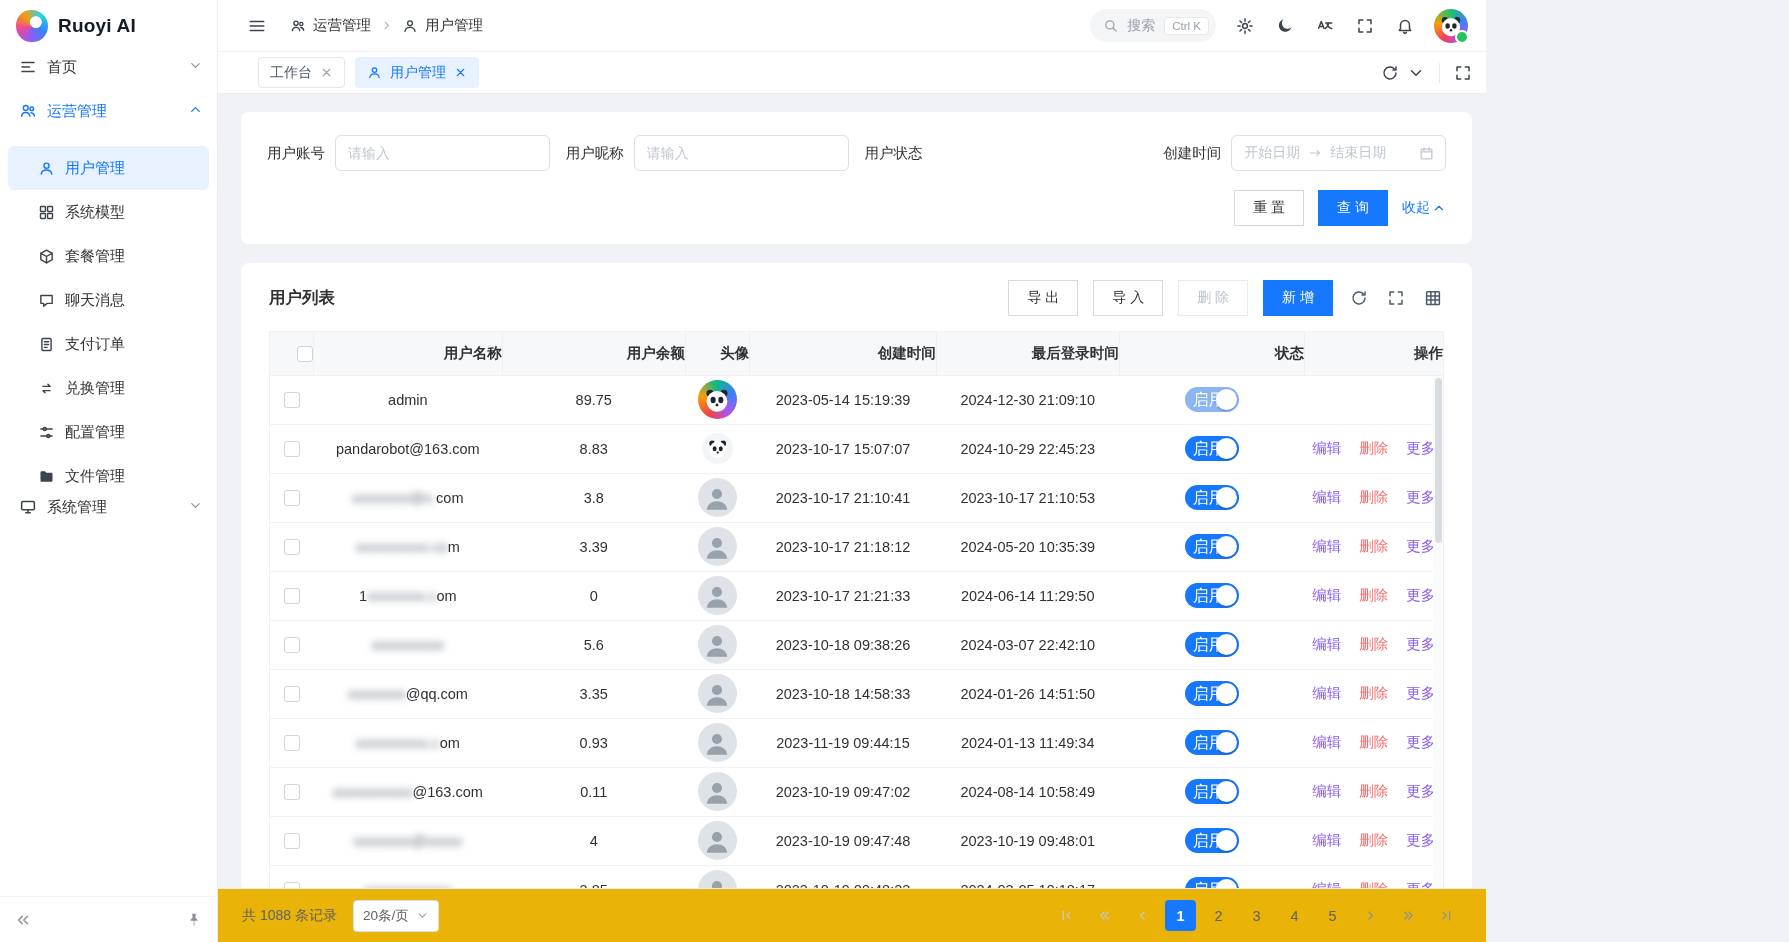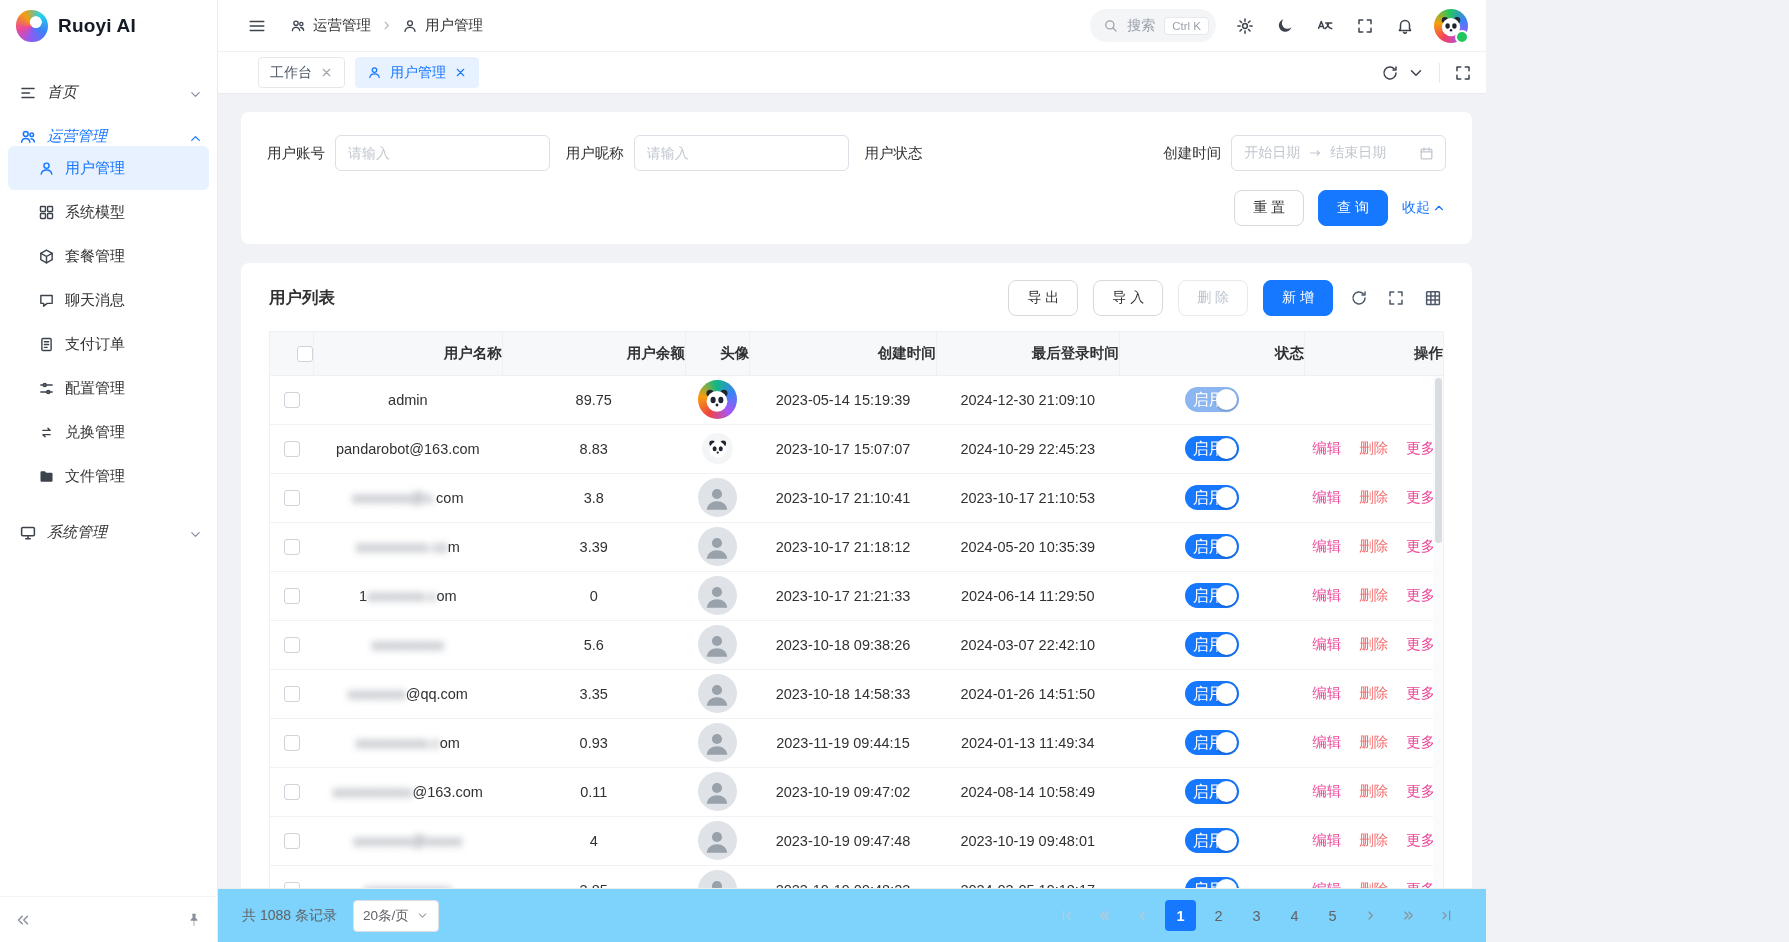--- a/index.html
+++ b/index.html
@@ -13,21 +13,21 @@
 
   
   .sidebar { width:218px; background:#fff; border-right:1px solid #e9ebef; display:flex; flex-direction:column; flex:none; }
   .logo-row { height:52px; display:flex; align-items:center; gap:10px; padding:0 16px; flex:none; }
   .logo-mark { width:32px; height:32px; border-radius:48% 52% 50% 50%; flex:none;
     background:
       radial-gradient(circle at 62% 38%, #ffffff 0 20%, rgba(255,255,255,0) 22%),
       conic-gradient(from 40deg, #22d3ee, #3b82f6, #8b5cf6, #ec4899, #f59e0b, #22d3ee); }
   .logo-text { font-size:19px; font-weight:700; color:#151b26; letter-spacing:.2px; }
   .menu { flex:1; overflow:hidden; padding-top:6px; }
-  .menu-item { height:44px; display:flex; align-items:flex-end; gap:10px; padding:0 14px 0 19px; font-size:15px; color:#333; cursor:pointer;font-style:italic; }
+  .menu-item { height:44px; display:flex; align-items:flex-start; gap:10px; padding:0 14px 0 19px; font-size:15px; color:#333; cursor:pointer; }
   .menu-item .ico { color:#3d434d; font-size:18px; }
   .menu-item .chev { margin-left:auto; color:#8a919c; font-size:15px; }
   .menu-item.trail { color:#1677ff; }
   .menu-item.trail .ico, .menu-item.trail .chev { color:#1677ff; }
   .submenu-item { height:44px; display:flex; align-items:center; gap:10px; margin:0 8px; padding:0 10px 0 30px; border-radius:6px; font-size:15px; color:#333; cursor:pointer; }
   .submenu-item .ico { color:#3d434d; font-size:17px; }
   .submenu-item.active { background:#e8f1ff; color:#1677ff; }
   .submenu-item.active .ico { color:#1677ff; }
   .sidebar-foot { height:46px; border-top:1px solid #f2f3f5; display:flex; align-items:center; justify-content:space-between; padding:0 14px; color:#8a919c; flex:none; }
   .foot-btn { background:none; border:none; color:#8a919c; cursor:pointer; display:inline-flex; font-size:17px; }
@@ -70,21 +70,21 @@
   .filter-card { background:#fff; border-radius:8px; padding:23px 26px 18px; flex:none; }
   .filter-row { display:flex; gap:16px; }
   .field { display:flex; align-items:center; gap:10px; flex:1; min-width:0; }
   .field > label { font-size:14.5px; color:#333; white-space:nowrap; }
   .input { flex:1; min-width:0; height:36px; border:1px solid #dcdfe6; border-radius:6px; padding:0 12px; font-size:14px; color:#333; outline:none; font-family:inherit; background:#fff; }
   .input::placeholder { color:#c2c7cf; }
   .fake-input { flex:1; min-width:0; height:36px; border:1px solid #dcdfe6; border-radius:6px; display:flex; align-items:center; gap:8px; padding:0 11px 0 12px; color:#c2c7cf; font-size:14px; background:#fff; cursor:pointer; }
   .fake-input .tail { margin-left:auto; color:#c2c7cf; font-size:15px; }
   .daterange .arr { color:#c2c7cf; font-size:14px; }
   .filter-actions { display:flex; justify-content:flex-end; align-items:center; gap:14px; margin-top:19px; }
-  .btn { height:36px; padding:0 18px; border-radius:8px; border:1px solid #d9d9d9; background:#fff; color:#333; font-size:14px; cursor:pointer; font-family:inherit; white-space:nowrap; }
+  .btn { height:36px; padding:0 18px; border-radius:0; border:1px solid #d9d9d9; background:#fff; color:#333; font-size:14px; cursor:pointer; font-family:inherit; white-space:nowrap; }
   .btn.primary { background:#1677ff; border-color:#1677ff; color:#fff; }
   .btn.disabled { color:#bdc3cd; border-color:#e8eaef; cursor:not-allowed; }
   .collapse-link { color:#1677ff; font-size:14px; display:inline-flex; align-items:center; gap:2px; cursor:pointer; }
   .collapse-link .ico { font-size:14px; }
 
   
   .table-card { background:#fff; border-radius:8px 8px 0 0; margin-top:19px; padding:17px 28px 0; flex:1; display:flex; flex-direction:column; min-height:0; overflow:hidden; }
   .table-head { display:flex; align-items:center; flex:none; }
   .table-title { font-size:16.5px; font-weight:700; color:#303133; }
   .table-toolbar { margin-left:auto; display:flex; align-items:center; gap:15px; }
@@ -98,27 +98,27 @@
   .masked { filter:blur(3.5px); color:#6b7280; }
   .avatar { display:inline-flex; width:39px; height:39px; border-radius:50%; align-items:center; justify-content:center; vertical-align:middle; overflow:hidden; }
   .avatar svg { width:82%; height:82%; }
   .avatar-panda-color { background:conic-gradient(from 210deg,#ef4444,#f59e0b,#10b981,#3b82f6,#a855f7,#ef4444); }
   .avatar-panda-mono { background:#f4f5f6; width:31px; height:31px; }
   .avatar-person { background:#dfe3e8; }
   .toggle { display:inline-flex; align-items:center; width:54px; height:25px; border-radius:13px; background:#1677ff; position:relative; padding-left:8px; cursor:pointer; vertical-align:middle; }
   .toggle .toggle-label { color:#fff; font-size:16px; line-height:1; }
   .toggle .knob { position:absolute; right:2px; top:2px; width:21px; height:21px; background:#fff; border-radius:50%; box-shadow:0 1px 3px rgba(0,0,0,.25); }
   .toggle.muted { background:#8cb6f2; }
-  .cell-actions a { color:#ec4899; margin:0 7px; cursor:pointer; text-decoration:none; font-size:14.5px; }
+  .cell-actions a { color:#8b5cf6; margin:0 7px; cursor:pointer; text-decoration:none; font-size:14.5px; }
   .cell-actions a.danger { color:#f56c6c; }
   .vtrack { position:absolute; top:44px; right:0; bottom:0; width:10px; background:#fafbfc; }
   .vthumb { position:absolute; top:46px; right:1px; width:7px; height:165px; border-radius:4px; background:#d9dce1; }
 
   
-  .pagerbar { height:54px; background:#7dd3fc; border-top:1px solid #ececee; display:flex; align-items:center; padding:0 24px; font-size:14px; color:#606266; flex:none; }
+  .pagerbar { height:54px; background:#eab308; border-top:1px solid #ececee; display:flex; align-items:center; padding:0 24px; font-size:14px; color:#606266; flex:none; }
   .pg-total { margin-right:16px; }
   .size-select { height:32px; border:1px solid #dcdfe6; border-radius:4px; display:inline-flex; align-items:center; gap:7px; padding:0 9px; color:#606266; font-size:13.5px; cursor:pointer; background:#fff; }
   .size-select .ico { font-size:13px; color:#9aa1ab; }
   .pager-right { margin-left:auto; display:flex; align-items:center; gap:7px; }
   .pg-btn { min-width:31px; height:31px; border:none; background:transparent; border-radius:4px; display:inline-flex; align-items:center; justify-content:center; color:#606266; font-size:14.5px; cursor:pointer; font-family:inherit; }
   .pg-btn .ico { font-size:15px; }
   .pg-btn.nav { color:#8b9199; }
   .pg-btn.dis { color:#c3c8cf; }
   .pg-btn.current { background:#1677ff; color:#fff; font-weight:700; }
 </style>
@@ -205,34 +205,34 @@
               <svg viewBox="0 0 24 24" fill="none" stroke="currentColor" stroke-width="2" stroke-linecap="round" stroke-linejoin="round">
                 <rect x="5.5" y="3.5" width="13" height="17" rx="1.5"></rect>
                 <path d="M9 8h6M9 12h6M9 16h4"></path>
               </svg>
             </span>
           <span>支付订单</span>
         </div>
         <div class="submenu-item">
           <span class="ico">
               <svg viewBox="0 0 24 24" fill="none" stroke="currentColor" stroke-width="2" stroke-linecap="round" stroke-linejoin="round">
+                <path d="M7 9h10l-3-3M17 15H7l3 3"></path>
+              </svg>
+            </span>
+          <span>兑换管理</span>
+        </div>
+        <div class="submenu-item">
+          <span class="ico">
+              <svg viewBox="0 0 24 24" fill="none" stroke="currentColor" stroke-width="2" stroke-linecap="round" stroke-linejoin="round">
                 <path d="M4 7h16M4 17h16"></path>
                 <circle cx="9.5" cy="7" r="2.2"></circle>
                 <circle cx="14.5" cy="17" r="2.2"></circle>
               </svg>
             </span>
           <span>配置管理</span>
-        </div>
-        <div class="submenu-item">
-          <span class="ico">
-              <svg viewBox="0 0 24 24" fill="none" stroke="currentColor" stroke-width="2" stroke-linecap="round" stroke-linejoin="round">
-                <path d="M7 9h10l-3-3M17 15H7l3 3"></path>
-              </svg>
-            </span>
-          <span>兑换管理</span>
         </div>
         <div class="submenu-item">
           <span class="ico">
               <svg viewBox="0 0 24 24">
                 <path d="M3.5 6.5c0-1 .8-1.8 1.8-1.8h4.4l2 2h7c1 0 1.8.8 1.8 1.8v9c0 1-.8 1.8-1.8 1.8H5.3c-1 0-1.8-.8-1.8-1.8z" fill="currentColor"></path>
               </svg>
             </span>
           <span>文件管理</span>
         </div>
       </div>

